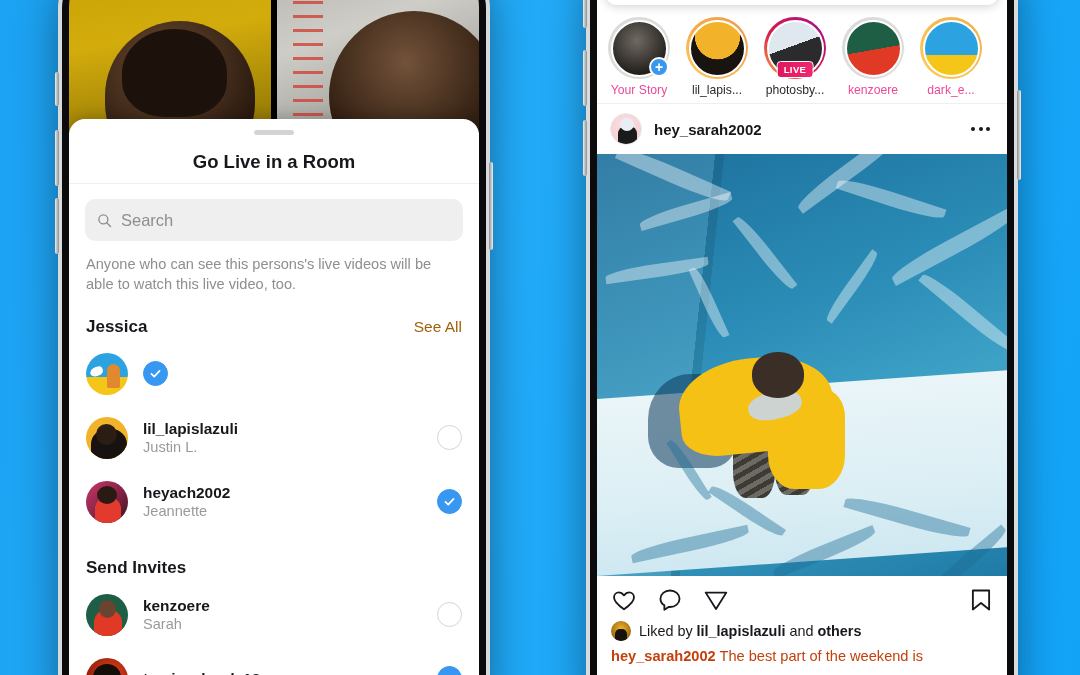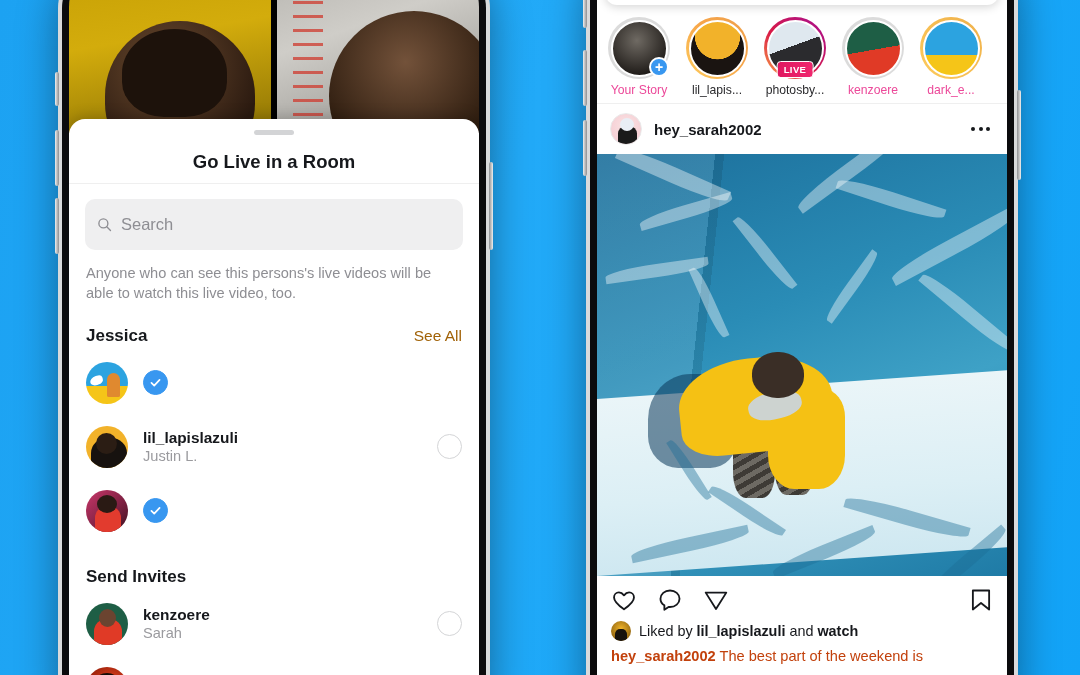--- a/index.html
+++ b/index.html
@@ -82,21 +82,21 @@
     width: 40px; height: 5px; border-radius: 3px;
     background: #d3d4d6; margin: 11px auto 0;
   }
   .sheet-title {
     text-align: center; font-size: 18.5px; font-weight: bold;
     color: #16181c; padding: 16px 0 10px;
     border-bottom: 1px solid #efefef;
   }
   .search-wrap { padding: 15px 16px 0; }
   .search-box {
-    height: 51px; background: #efeff0; border-radius: 10px;
+    height: 42px; background: #efeff0; border-radius: 10px;
     display: flex; align-items: center; gap: 9px; padding: 0 12px;
   }
   .search-box .ph { color: #8e8e93; font-size: 16.5px; }
   .blurb {
     padding: 14px 17px 0; color: #8e8e93;
     font-size: 14.6px; line-height: 1.36;
   }
   .sec-head {
     display: flex; align-items: center; justify-content: space-between;
     padding: 22px 17px 0;
@@ -286,20 +286,24 @@
           <div class="row-txt">
             <div class="row-user">lil_lapislazuli</div>
             <div class="row-name">Justin L.</div>
           </div>
           <div class="toggle">
             
           </div>
         </div>
         <div class="row">
           <div class="av a-heyach"></div>
+          <div class="row-txt">
+            <div class="row-user">heyach2002</div>
+            <div class="row-name">Jeannette</div>
+          </div>
           <div class="toggle on">
             <svg width="13" height="13" viewBox="0 0 16 16">
                 <polyline points="3,8.5 6.4,11.8 13,4.8" fill="none" stroke="#fff" stroke-width="2.1" stroke-linecap="round" stroke-linejoin="round"></polyline>
               </svg>
           </div>
         </div>
       </div>
 
       <div class="sec-head" style="padding-top:24px;">
         <h3>Send Invites</h3>
@@ -435,21 +439,21 @@
         </svg>
         <span class="sp"></span>
         <svg width="24" height="26" viewBox="0 0 22 24">
           <path d="M3.5 3.2h15v17.6l-7.5-6-7.5 6z" fill="none" stroke="#16181c" stroke-width="1.7" stroke-linejoin="round"></path>
         </svg>
       </div>
 
       <div class="likes">
         <div class="lav"></div>
         <div class="likes-txt">
-          <span>Liked by </span><b>lil_lapislazuli</b><span> and </span><b>watch</b>
+          <span>Liked by </span><b>lil_lapislazuli</b><span> and </span><b>others</b>
         </div>
       </div>
 
       <div class="caption">
         <b>hey_sarah2002</b><span> The best part of the weekend is</span>
       </div>
 
     </div>
   </div>
 </div>

